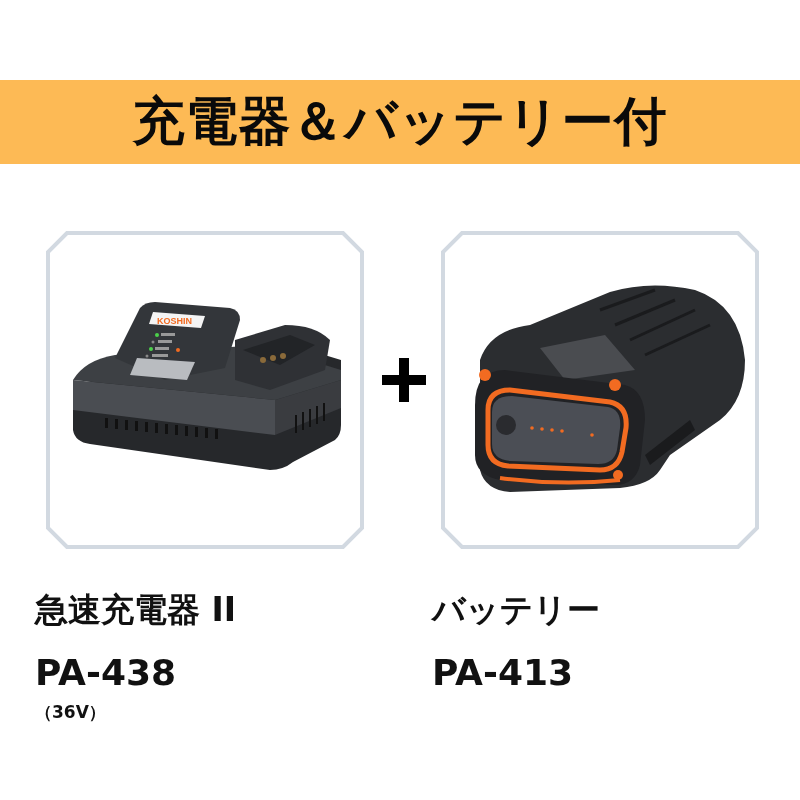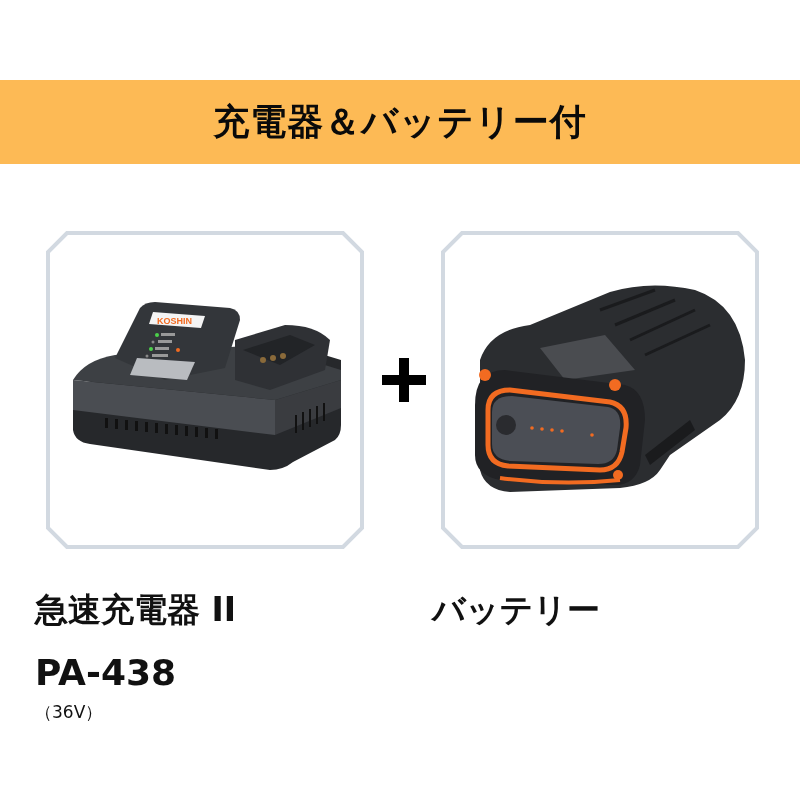--- a/index.html
+++ b/index.html
@@ -1,34 +1,34 @@
 <!DOCTYPE html>
 <html><head>
 <meta charset="utf-8">
 <style>
   html, body { margin:0; padding:0; }
   body { width:800px; height:800px; background:#ffffff; position:relative; overflow:hidden;
          font-family: "DejaVu Sans", "Liberation Sans", sans-serif; color:#111; }
   .banner { position:absolute; left:0; top:80px; width:800px; height:84px; background:#fdba55;
             display:flex; align-items:center; justify-content:center; }
-  .banner-title { font-size:36px; font-weight:bold; letter-spacing:1px; color:#0a0a0a; }
+  .banner-title { font-size:52px; font-weight:bold; letter-spacing:1px; color:#0a0a0a; }
   .card { position:absolute; top:230px; width:320px; height:320px;text-decoration:underline; }
   .card svg.frame { position:absolute; left:0; top:0; }
   .card-left { left:45px; }
   .card-right { left:440px; }
   .product { position:absolute; left:0; top:0; width:320px; height:320px; }
   .plus { position:absolute; left:382px; top:358px; width:46px; height:46px; }
   .plus .h { position:absolute; left:0; top:17px; width:44px; height:10px; background:#000; }
   .plus .v { position:absolute; left:17px; top:0; width:10px; height:44px; background:#000; }
   .caption { position:absolute; top:588px; width:340px; text-align:left; }
   .caption-left { left:35px; }
   .caption-right { left:432px; }
   .cap-name { font-size:33px; font-weight:bold; line-height:44px; color:#111; }
   .cap-model { font-size:36px; font-weight:bold; line-height:50px; margin-top:16px; color:#111; }
-  .cap-spec { font-size:17px; font-weight:normal; line-height:24px; margin-top:2px; color:#111; }
+  .cap-spec { font-size:17px; font-weight:bold; line-height:24px; margin-top:2px; color:#111; }
 </style>
 </head>
 <body>
 
 <div class="banner">
   <div class="banner-title">充電器＆バッテリー付</div>
 </div>
 
 <div class="card card-left">
   <svg class="frame" width="320" height="320" viewBox="0 0 320 320">
@@ -135,13 +135,14 @@
 </div>
 
 <div class="caption caption-left">
   <div class="cap-name">急速充電器 II</div>
   <div class="cap-model">PA-438</div>
   <div class="cap-spec">（36V）</div>
 </div>
 
 <div class="caption caption-right">
   <div class="cap-name">バッテリー</div>
+  <div class="cap-model">PA-413</div>
 </div>
 
 </body></html>

